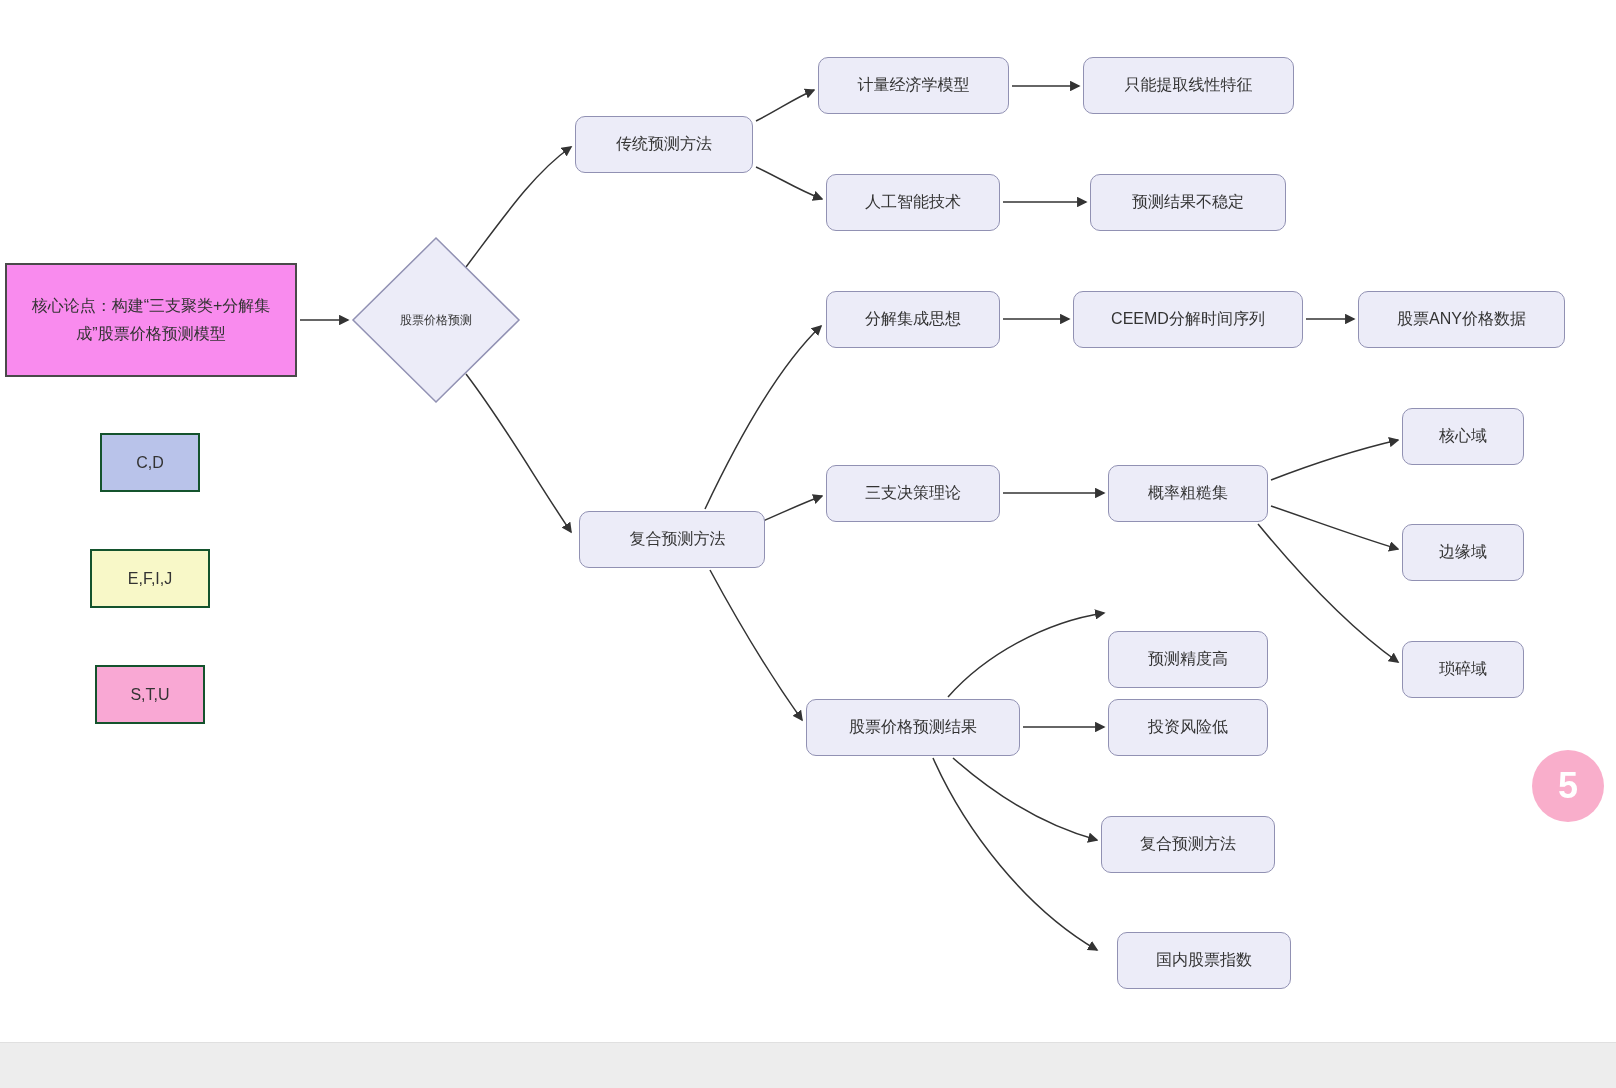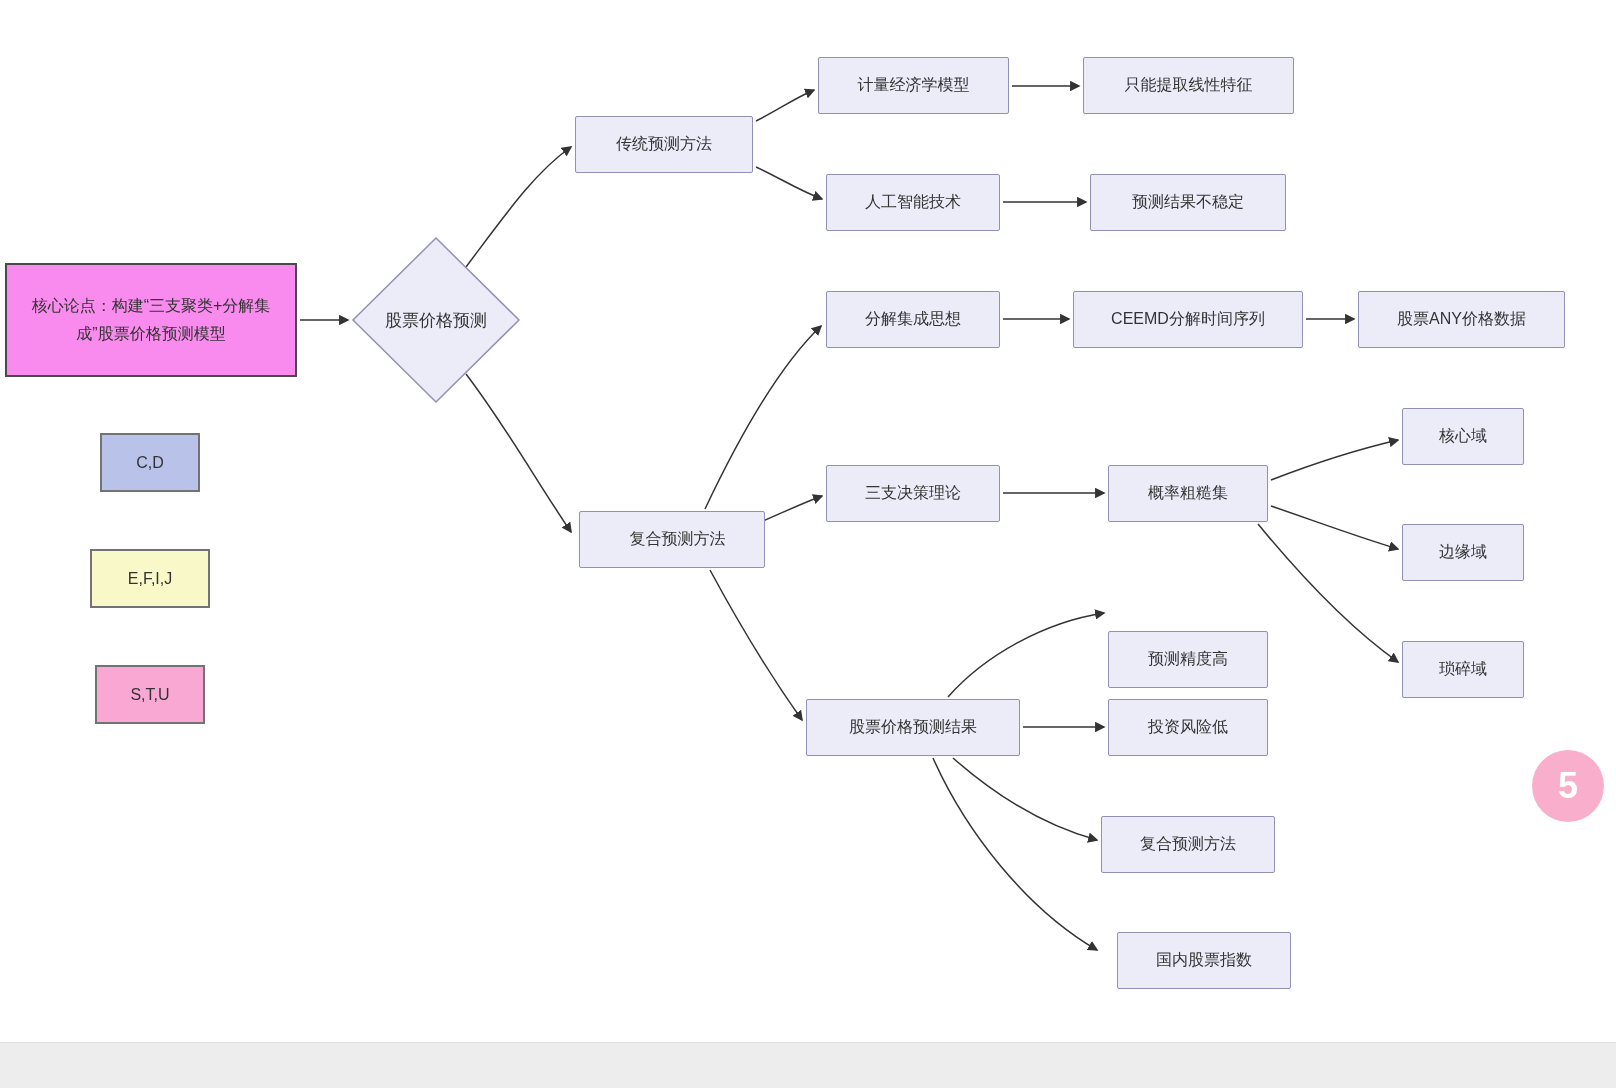--- a/index.html
+++ b/index.html
@@ -9,49 +9,49 @@
     background: #ffffff;
     font-family: "Liberation Sans", "DejaVu Sans", sans-serif;
     color: #333333;
   }
   .canvas { position: absolute; left: 0; top: 0; width: 1616px; height: 1088px; }
   svg.edges { position: absolute; left: 0; top: 0; }
   .node {
     position: absolute;
     background: #ececf8;
     border: 1px solid #9191b3;
-    border-radius: 2px;
+    border-radius: 10px;
     display: flex; align-items: center; justify-content: center;
     font-size: 16px; text-align: center;
     box-sizing: border-box;
     padding: 4px 10px;
   }
   .root-node {
     position: absolute;
     background: #f98bee;
     border: 2px solid #4a4a4a;
     display: flex; align-items: center; justify-content: center;
     font-size: 16px; line-height: 1.75; text-align: center;
     box-sizing: border-box;
     padding: 6px 14px;
   }
   .legend-box {
     position: absolute;
-    border: 2px solid #737373;
+    border: 2px solid #14532d;
     display: flex; align-items: center; justify-content: center;
     font-size: 16px;
     box-sizing: border-box;
   }
   .legend-cd   { background: #b9c3ea; }
   .legend-efij { background: #f8f8c8; }
   .legend-stu  { background: #f9a8d4; }
   .diamond-label {
     position: absolute; left: 352px; top: 237px; width: 168px; height: 166px;
     display: flex; align-items: center; justify-content: center;
-    font-size: 17px; text-align: center;
+    font-size: 12px; text-align: center;
   }
   .badge {
     position: absolute; left: 1532px; top: 750px; width: 72px; height: 72px;
     border-radius: 50%;
     background: #f9aecb;
     color: #ffffff;
     display: flex; align-items: center; justify-content: center;
     font-size: 36px; font-weight: bold;
   }
   .bottom-bar {

